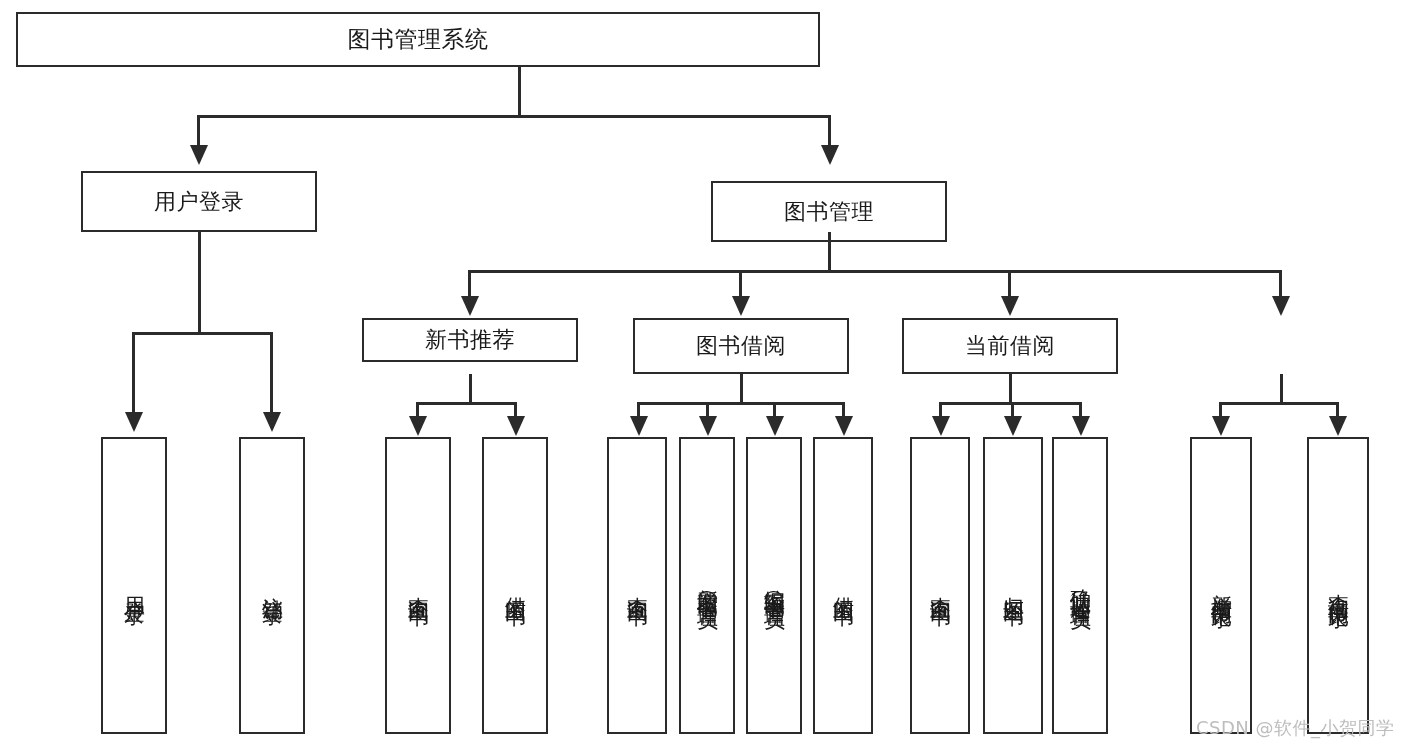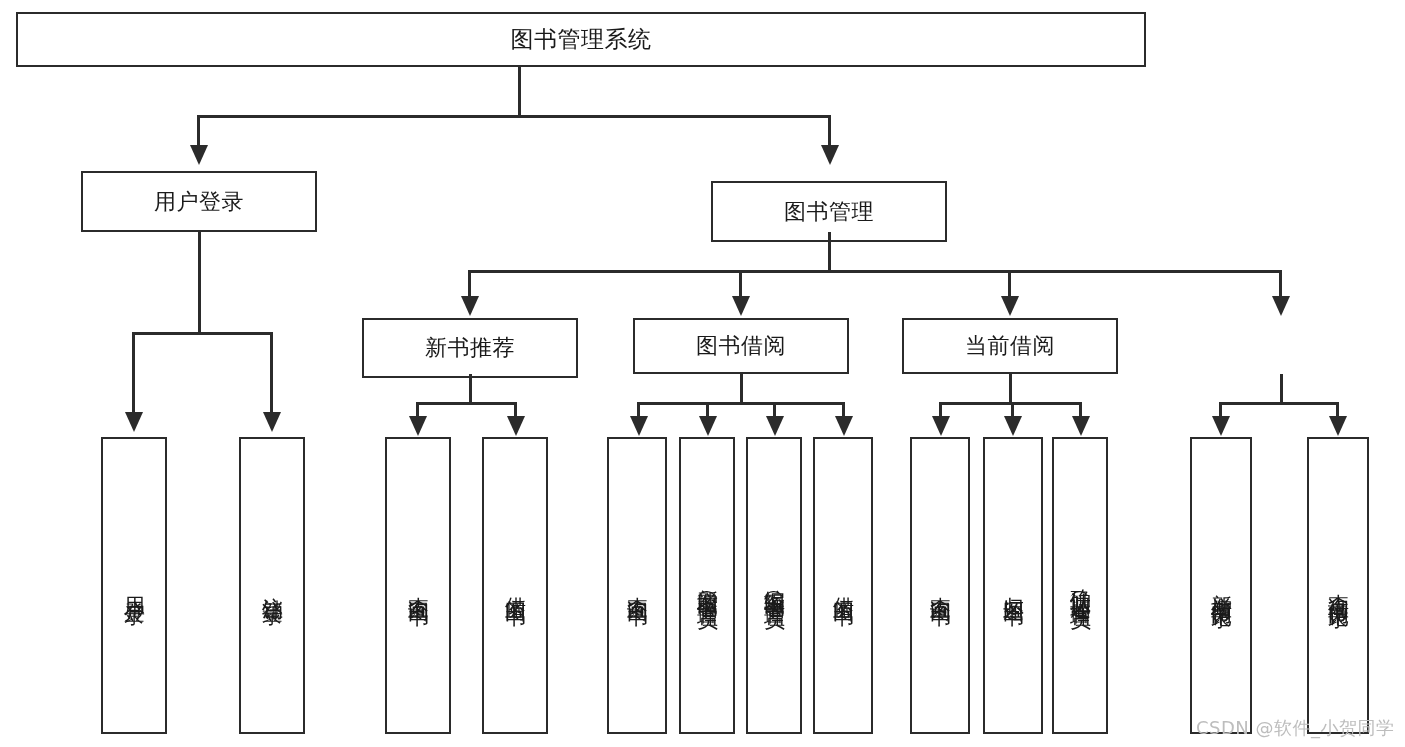--- a/index.html
+++ b/index.html
@@ -65,33 +65,33 @@
     font-size: 18px;
     white-space: nowrap;
     letter-spacing: 0.5px;
   }
 </style>
 </head>
 <body>
 
 <div id="canvas">
 
-  <div class="node root" style="left:16px; top:12px; width:1130px; height:55px;">
+  <div class="node root" style="left:16px; top:12px; width:804px; height:55px;">
     <span class="label">图书管理系统</span>
   </div>
 
   <div class="node" style="left:81px; top:171px; width:236px; height:61px;">
     <span class="label">用户登录</span>
   </div>
 
   <div class="node" style="left:711px; top:181px; width:236px; height:61px;">
     <span class="label">图书管理</span>
   </div>
 
-  <div class="node" style="left:362px; top:318px; width:216px; height:60px;">
+  <div class="node" style="left:362px; top:318px; width:216px; height:44px;">
     <span class="label">新书推荐</span>
   </div>
 
   <div class="node" style="left:902px; top:318px; width:216px; height:56px;">
     <span class="label">当前借阅</span>
   </div>
 
   <div class="node" style="left:633px; top:318px; width:216px; height:56px;">
     <span class="label">图书借阅</span>
   </div>

